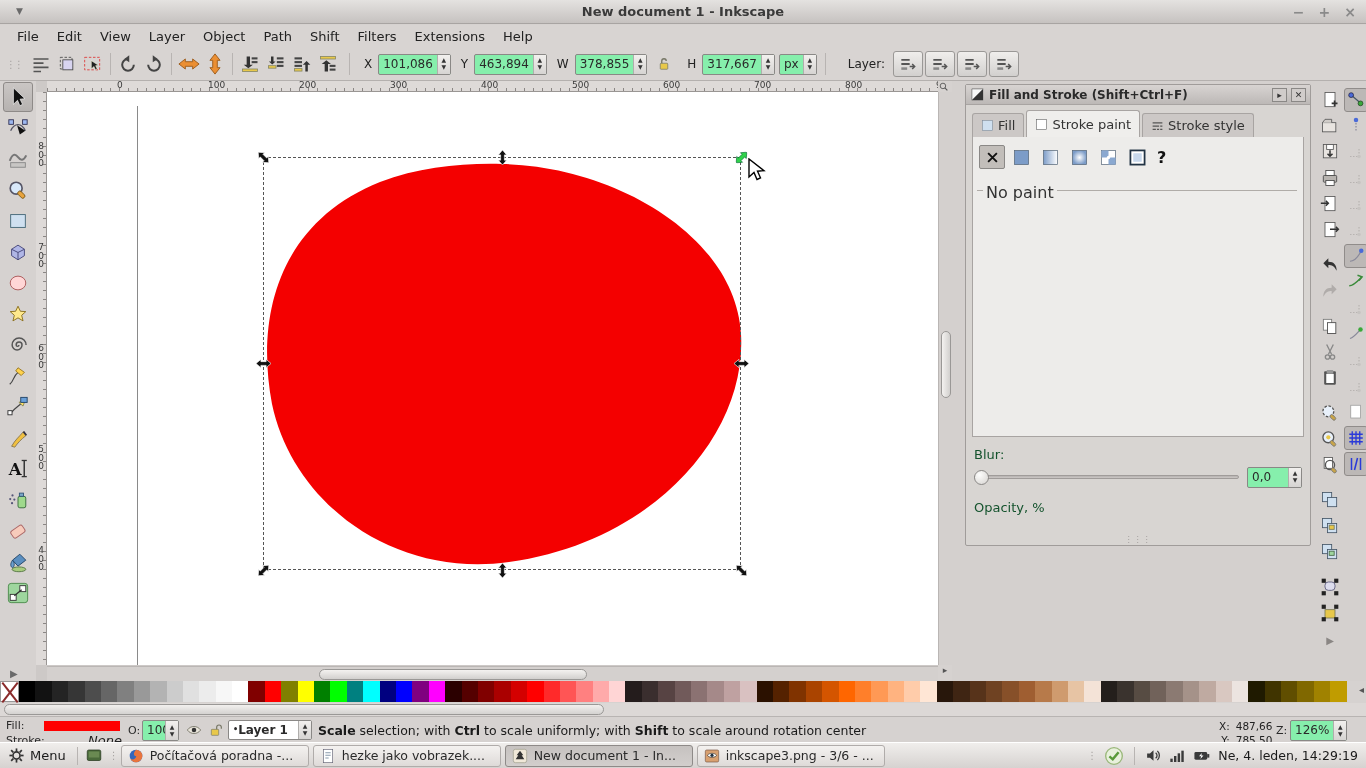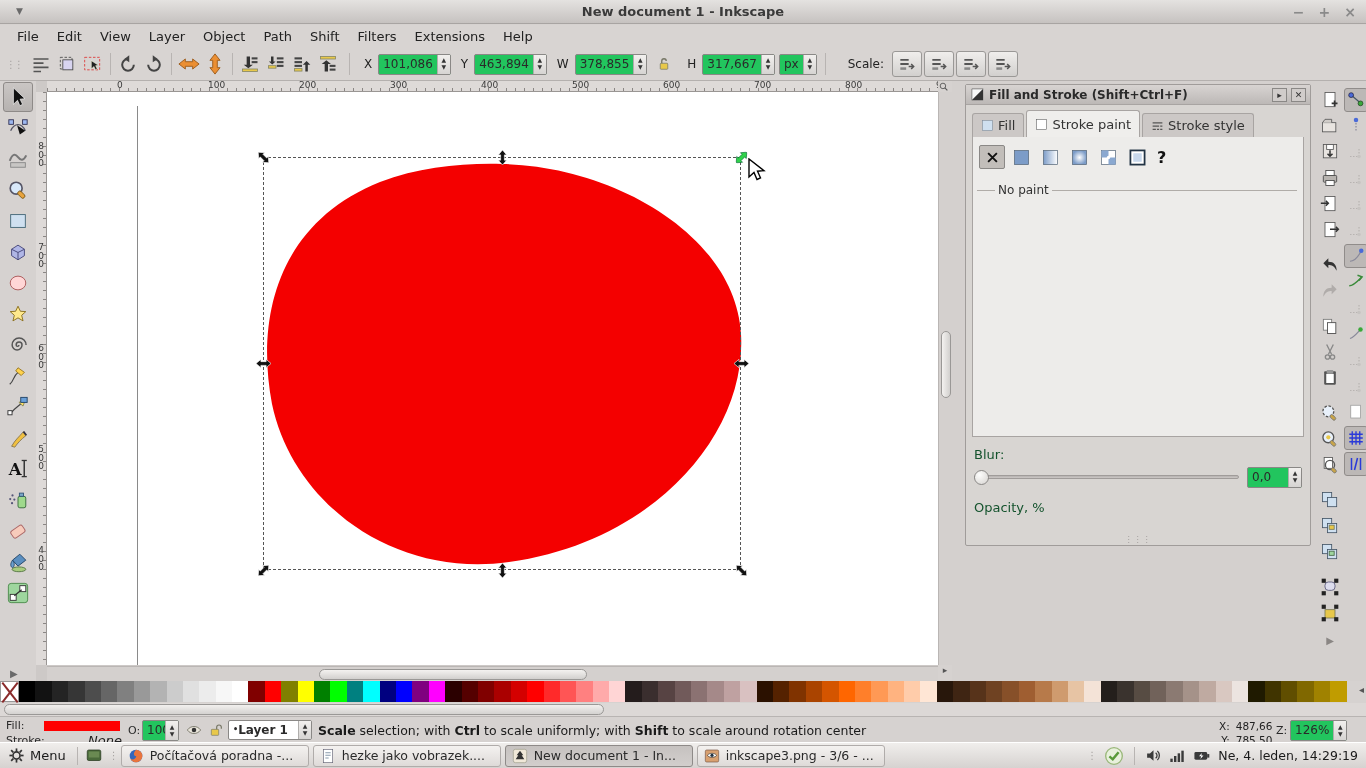--- a/index.html
+++ b/index.html
@@ -21,21 +21,21 @@
     display:flex; align-items:center; padding-left:8px; }
   .menu-item { padding:3px 9px; font-size:13px; color:#222; }
 
   
   .cmdbar { position:absolute; left:0; top:48px; width:1366px; height:33px; background:#d8d4d2;
     border-bottom:1px solid #b4b0ae; display:flex; align-items:center; gap:4px; padding:0 4px; }
   .grip { color:#a8a4a2; font-size:10px; letter-spacing:-2px; padding:0 2px; }
   .tbtn { width:26px; height:26px; display:flex; align-items:center; justify-content:center; border-radius:3px; }
   .tsep { width:1px; height:22px; background:#b8b4b2; margin:0 4px; }
   .fldlbl { font-size:12px; color:#222; margin:0 2px 0 6px; }
-  .spin { display:inline-flex; background:#22c55e; border:1px solid #8a8886; height:21px; border-radius:2px; }
+  .spin { display:inline-flex; background:#86efac; border:1px solid #8a8886; height:21px; border-radius:2px; }
   .spin .val { padding:2px 4px; font-size:12px; white-space:nowrap; }
   .spin .btns { width:13px; border-left:1px solid #b0aeac; background:linear-gradient(#f2f0ee,#d6d4d2);
     display:flex; flex-direction:column; align-items:center; justify-content:center; font-size:6px; color:#333; line-height:1.1; }
   .affbtn { width:30px; height:26px; border:1px solid #9a9896; border-radius:3px;
     background:linear-gradient(#f0eeec,#d2d0ce); display:flex; align-items:center; justify-content:center; margin-left:2px; }
 
   
   .toolbox { position:absolute; left:0; top:81px; width:36px; height:600px; background:#d6d2d0; }
   .tool { width:30px; height:30px; margin:1px 3px; display:flex; align-items:center; justify-content:center; border-radius:3px; }
   .tool.active { background:linear-gradient(#cac6c4,#b6b2b0); border:1px solid #8e8a88; }
@@ -73,21 +73,21 @@
   .tab { display:flex; align-items:center; gap:4px; padding:3px 8px; font-size:13px; color:#333;
     border:1px solid #a8a4a2; border-bottom:none; border-radius:3px 3px 0 0; background:#ccc8c6; margin-right:2px; height:24px; }
   .tab.active { background:#efeeec; height:27px; font-weight:normal; }
   .tab-content { margin:0 6px; height:300px; background:#edecea; border:1px solid #a8a4a2; border-top:none; position:relative; }
   .paint-row { display:flex; gap:3px; padding:8px 6px 4px 6px; align-items:center; }
   .pbtn { width:26px; height:24px; display:flex; align-items:center; justify-content:center; border-radius:2px; }
   .pbtn.pressed { background:#c2beba; border:1px solid #8a8886; }
   .qmark { font-weight:bold; font-size:16px; color:#111; margin-left:4px; }
   .frame { position:relative; margin:10px 4px 0 4px; height:230px; }
   .frame:before { content:""; position:absolute; left:0; right:2px; top:7px; border-top:1px solid #b0aca8; }
-  .frame .flbl { position:absolute; left:6px; top:0; background:#edecea; padding:0 3px; font-size:12px; color:#333;margin-left:12px; }
+  .frame .flbl { position:absolute; left:6px; top:0; background:#edecea; padding:0 3px; font-size:16px; color:#333; }
   .sliderlbl { font-size:13px; color:#14532d; margin:10px 0 2px 8px; }
   .slider-row { display:flex; align-items:center; padding:0 8px; gap:8px; height:26px; }
   .track { position:relative; flex:1; height:4px; background:linear-gradient(#b6b2b0,#ccc8c6); border-radius:2px; border:1px solid #a09c9a; }
   .knob { position:absolute; top:-6px; width:15px; height:15px; border-radius:50%;
     background:radial-gradient(circle at 35% 30%, #fdfdfc, #d6d3d0); border:1px solid #8a8886; }
   .panel-grip { position:absolute; bottom:1px; left:0; right:0; text-align:center; color:#a09c9a; font-size:8px; letter-spacing:1px; }
 
   .iconcol { position:absolute; top:6px; display:flex; flex-direction:column; align-items:center; }
   .iconcol .ibtn { width:24px; height:24px; margin:1px 0; display:flex; align-items:center; justify-content:center; border-radius:3px; }
   .iconcol .ibtn.pressed { background:#bcb8b6; border:1px solid #908c8a; }
@@ -273,21 +273,21 @@
     <span class="fldlbl">H</span>
     <span class="spin">
         <span class="val">317,667</span>
         <span class="btns">▲<br>▼</span>
       </span>
     <span class="spin">
         <span class="val" style="min-width:22px">px</span>
         <span class="btns">▲<br>▼</span>
       </span>
     <span class="tsep"></span>
-    <span class="fldlbl" style="margin-left:14px">Scale:</span>
+    <span class="fldlbl" style="margin-left:14px">Layer:</span>
     <span id="affect-btns" style="display:flex;">
         <span class="affbtn">
           <svg width="20" height="20" viewBox="0 0 24 24">
             <path d="M4 7 h10 M4 12 h10" stroke="#555" stroke-width="2.2"></path>
             <path d="M14 15 L20 15 M17 12 L20 15 L17 18" stroke="#555" stroke-width="1.8" fill="none"></path>
             <rect x="4" y="16" width="7" height="3" fill="#888"></rect>
           </svg>
         </span>
         <span class="affbtn">
           <svg width="20" height="20" viewBox="0 0 24 24">

